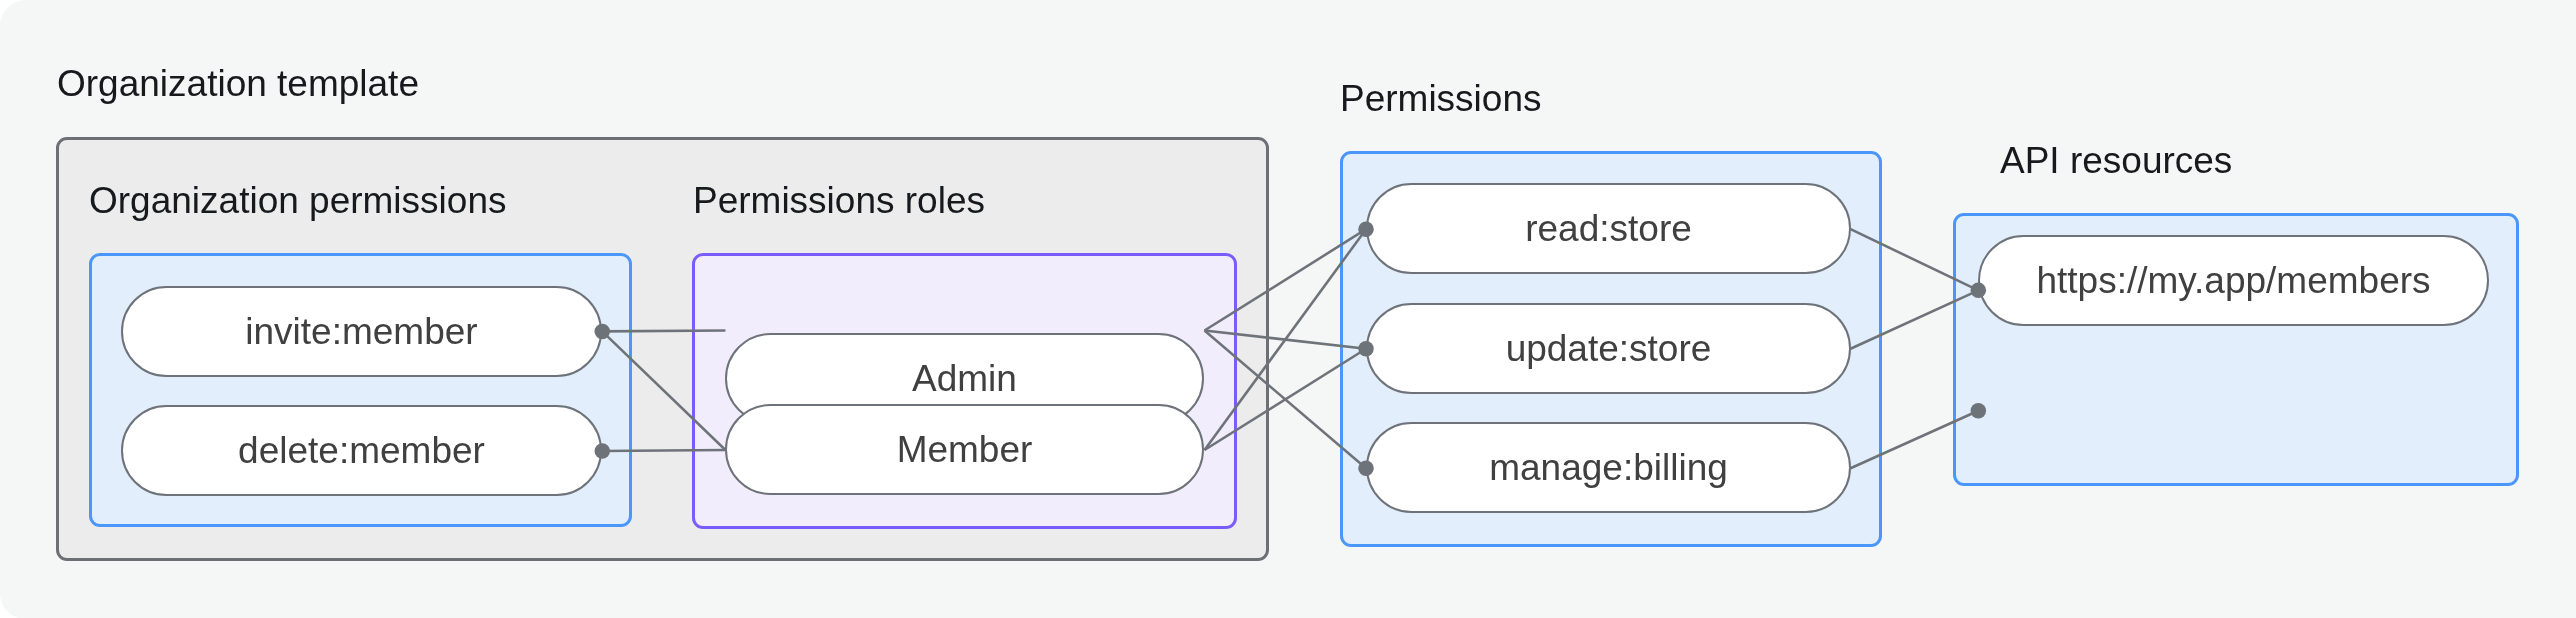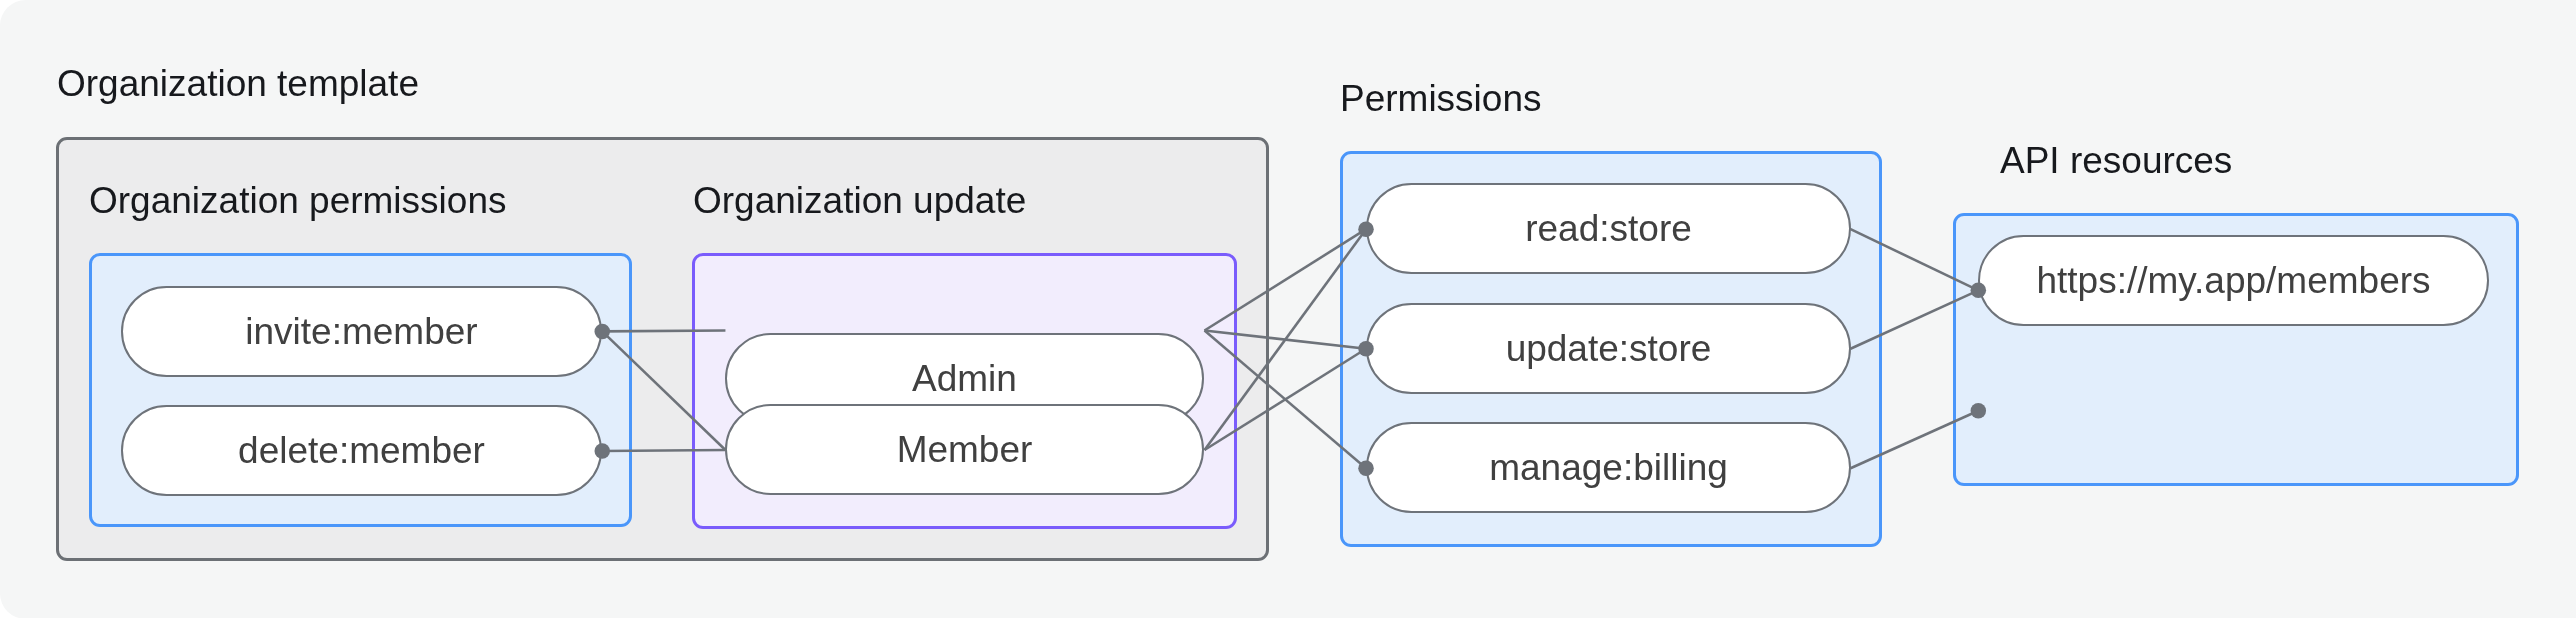--- a/index.html
+++ b/index.html
@@ -76,21 +76,21 @@
   <div class="group-box box-purple" style="left:692px; top:253px; width:545px; height:276px;"></div>
 
   <div class="group-box box-blue" style="left:1340px; top:151px; width:542px; height:396px;"></div>
 
   <div class="group-box box-blue" style="left:1953px; top:213px; width:566px; height:273px;"></div>
 
   <div class="section-label" style="left:57px; top:62px;">Organization template</div>
 
   <div class="section-label" style="left:89px; top:179px;">Organization permissions</div>
 
-  <div class="section-label" style="left:693px; top:179px;">Organization update</div>
+  <div class="section-label" style="left:693px; top:179px;">Permissions roles</div>
 
   <div class="section-label" style="left:1340px; top:77px;">Permissions</div>
 
   <div class="section-label" style="left:2000px; top:139px;">API resources</div>
 
   <div class="pill" style="left: 121px; top: 405px; width: 481px; height: 91px;">delete:member</div>
   <div class="pill" style="left: 121px; top: 286px; width: 481px; height: 91px;">invite:member</div>
 
   <div class="pill" style="left: 725px; top: 285px; width: 479px; height: 91px; margin-top: 48px;">Admin</div>
   <div class="pill" style="left: 725px; top: 404px; width: 479px; height: 91px;">Member</div>

